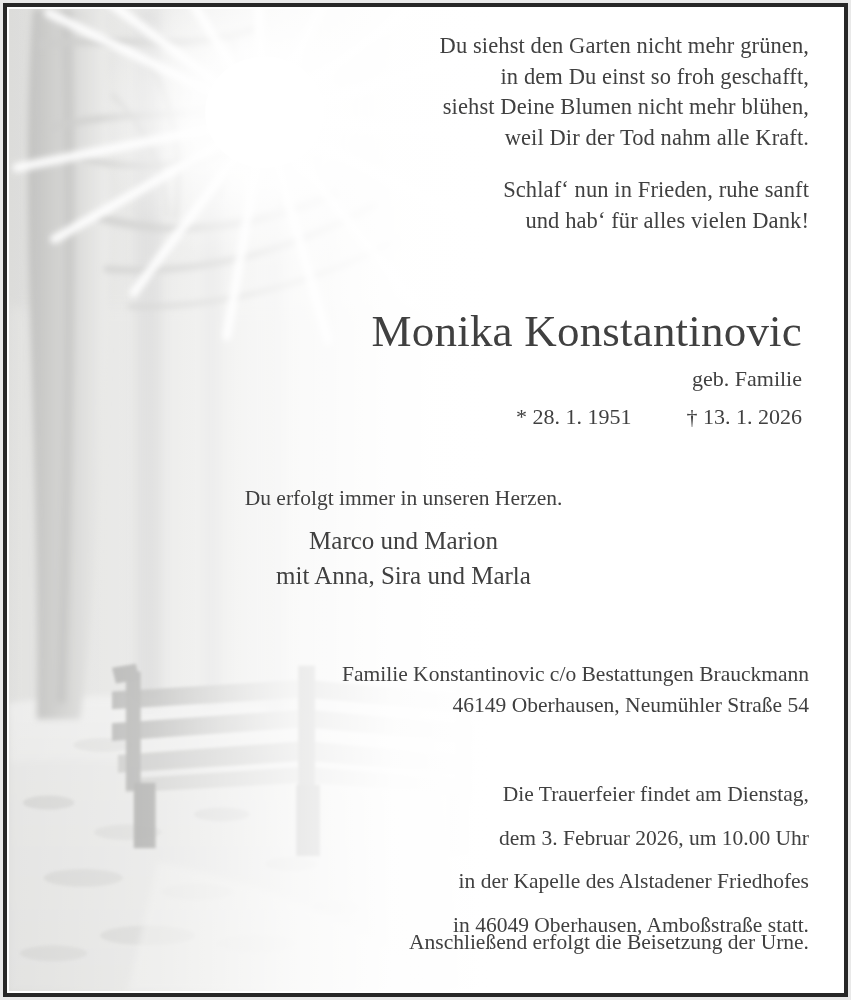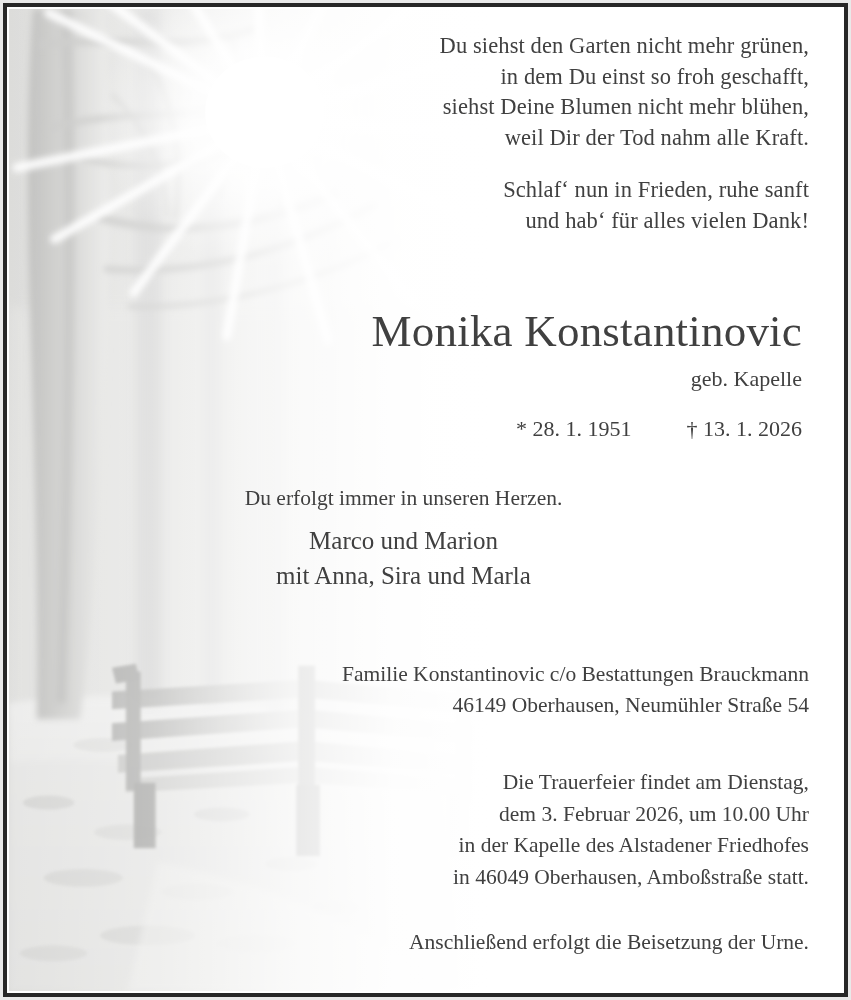--- a/index.html
+++ b/index.html
@@ -106,21 +106,21 @@
     white-space: nowrap;
   }
   .maiden-name {
     font-size: 22px;
     line-height: 30px;
     margin-top: 7px;
   }
   .dates {
     font-size: 22px;
     line-height: 30px;
-    margin-top: 20px;
+    margin-top: 8px;
     white-space: pre;
   }
 
   .mourning {
     top: 474px;
     left: 0;
     right: 0;
     text-align: center;
     padding-right: 44px;
   }
@@ -139,21 +139,21 @@
     font-size: 21.5px;
     line-height: 31px;
   }
   .address div { white-space: nowrap; }
 
   .service {
     top: 758px;
     font-size: 21.5px;
     line-height: 31.5px;
   }
-  .service div { white-space: nowrap; }
+  .service div { white-space: nowrap; margin-top: 12px; }
 
   .closing {
     top: 918px;
     font-size: 21.5px;
     line-height: 31px;
     white-space: nowrap;
   }
 </style>
 </head>
 <body>
@@ -307,21 +307,21 @@
             <div>weil Dir der Tod nahm alle Kraft.</div>
           </div>
           <div class="stanza">
             <div>Schlaf‘ nun in Frieden, ruhe sanft</div>
             <div>und hab‘ für alles vielen Dank!</div>
           </div>
         </div>
 
         <div class="block name-block">
           <div class="deceased-name">Monika Konstantinovic</div>
-          <div class="maiden-name">geb. Kapelle</div>
+          <div class="maiden-name">geb. Familie</div>
           <div class="dates">* 28. 1. 1951          † 13. 1. 2026</div>
         </div>
 
         <div class="block mourning">
           <div class="mourning-line">Du erfolgt immer in unseren Herzen.</div>
           <div class="mourners">
             <div>Marco und Marion</div>
             <div>mit Anna, Sira und Marla</div>
           </div>
         </div>

